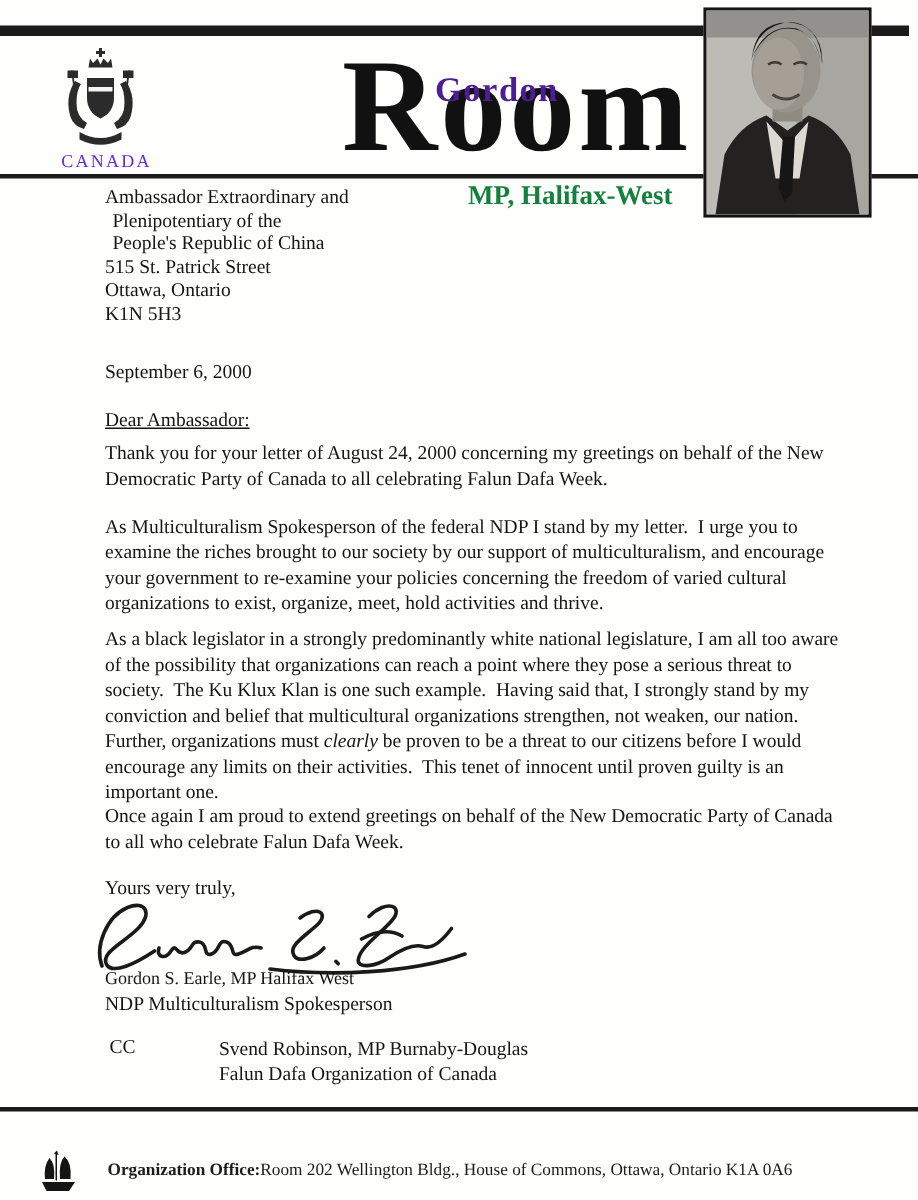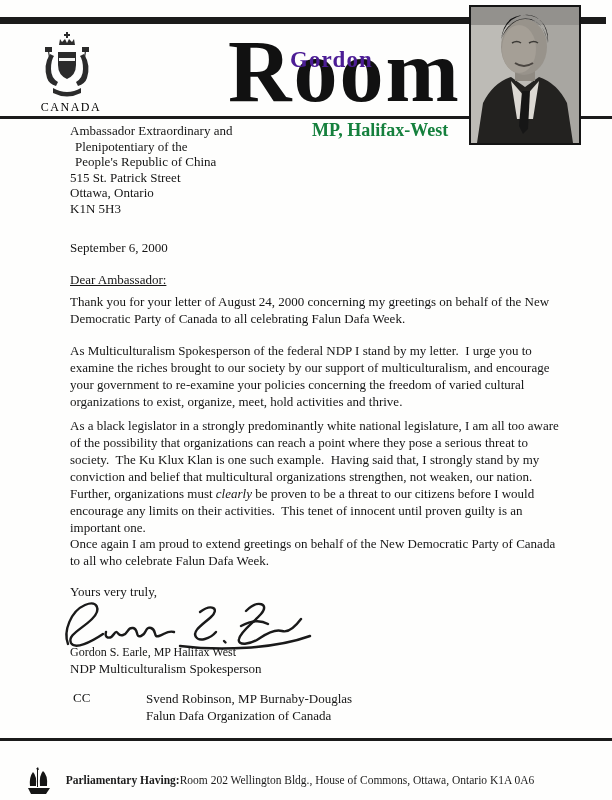--- a/index.html
+++ b/index.html
@@ -7,21 +7,21 @@
     position:relative;width:612px;height:800px;margin:0 auto;
     background:#fefefd;color:#151515;
     font-family:"Liberation Serif", serif;
     overflow:hidden;
   }
   .abs{position:absolute;}
 
   
   .top-bar{left:0;top:17px;width:606px;height:7px;background:#1b1b1b;}
   .crest{left:41px;top:32px;width:52px;height:66px;}
-  .canada-word{left:34px;top:100px;width:74px;text-align:center;font-size:12px;letter-spacing:1.5px;color:#000000;}
+  .canada-word{left:34px;top:100px;width:74px;text-align:center;font-size:12px;letter-spacing:1.5px;color:#6d28d9;}
   .logo-last{left:228px;top:36px;font-size:88px;line-height:72px;font-weight:bold;letter-spacing:2px;color:#111;}
   .logo-first{left:290px;top:47px;font-size:23px;font-weight:bold;letter-spacing:1px;color:#4c1d95;}
   .name-rule{left:0;top:116px;width:612px;height:3px;background:#1b1b1b;}
   .mp-title{left:312px;top:120px;font-size:18px;font-weight:bold;color:#15803d;}
   .photo{left:469px;top:5px;width:108px;height:136px;border:2px solid #141414;background:#c2c0bb;}
 
   
   .recipient{left:70px;top:123px;font-size:13px;line-height:15.5px;}
   .recipient .indent{padding-left:5px;}
   .date{left:70px;top:240px;font-size:13px;}
@@ -131,21 +131,21 @@
   <div class="abs signer2">NDP Multiculturalism Spokesperson</div>
 
   <div class="abs cc-label">CC</div>
   <div class="abs cc-items">
     <div>Svend Robinson, MP Burnaby-Douglas</div>
     <div>Falun Dafa Organization of Canada</div>
   </div>
 
   <div class="abs footer-rule"></div>
   <div class="abs footer">
-    <div><b>Parliamentary Having:</b><span>Room 202 Wellington Bldg., House of Commons, Ottawa, Ontario K1A 0A6</span></div>
+    <div><b>Organization Office:</b><span>Room 202 Wellington Bldg., House of Commons, Ottawa, Ontario K1A 0A6</span></div>
     
     
     
   </div>
 
   <svg class="abs ship" viewBox="0 0 26 30">
     <g fill="#151515">
       <path d="M2,22 L24,22 L20,28 L5,28 Z"></path>
       <path d="M12,2 L12,21 L11,21 L11,2 Z"></path>
       <path d="M10,3 L12,1 L13,4 Z"></path>

